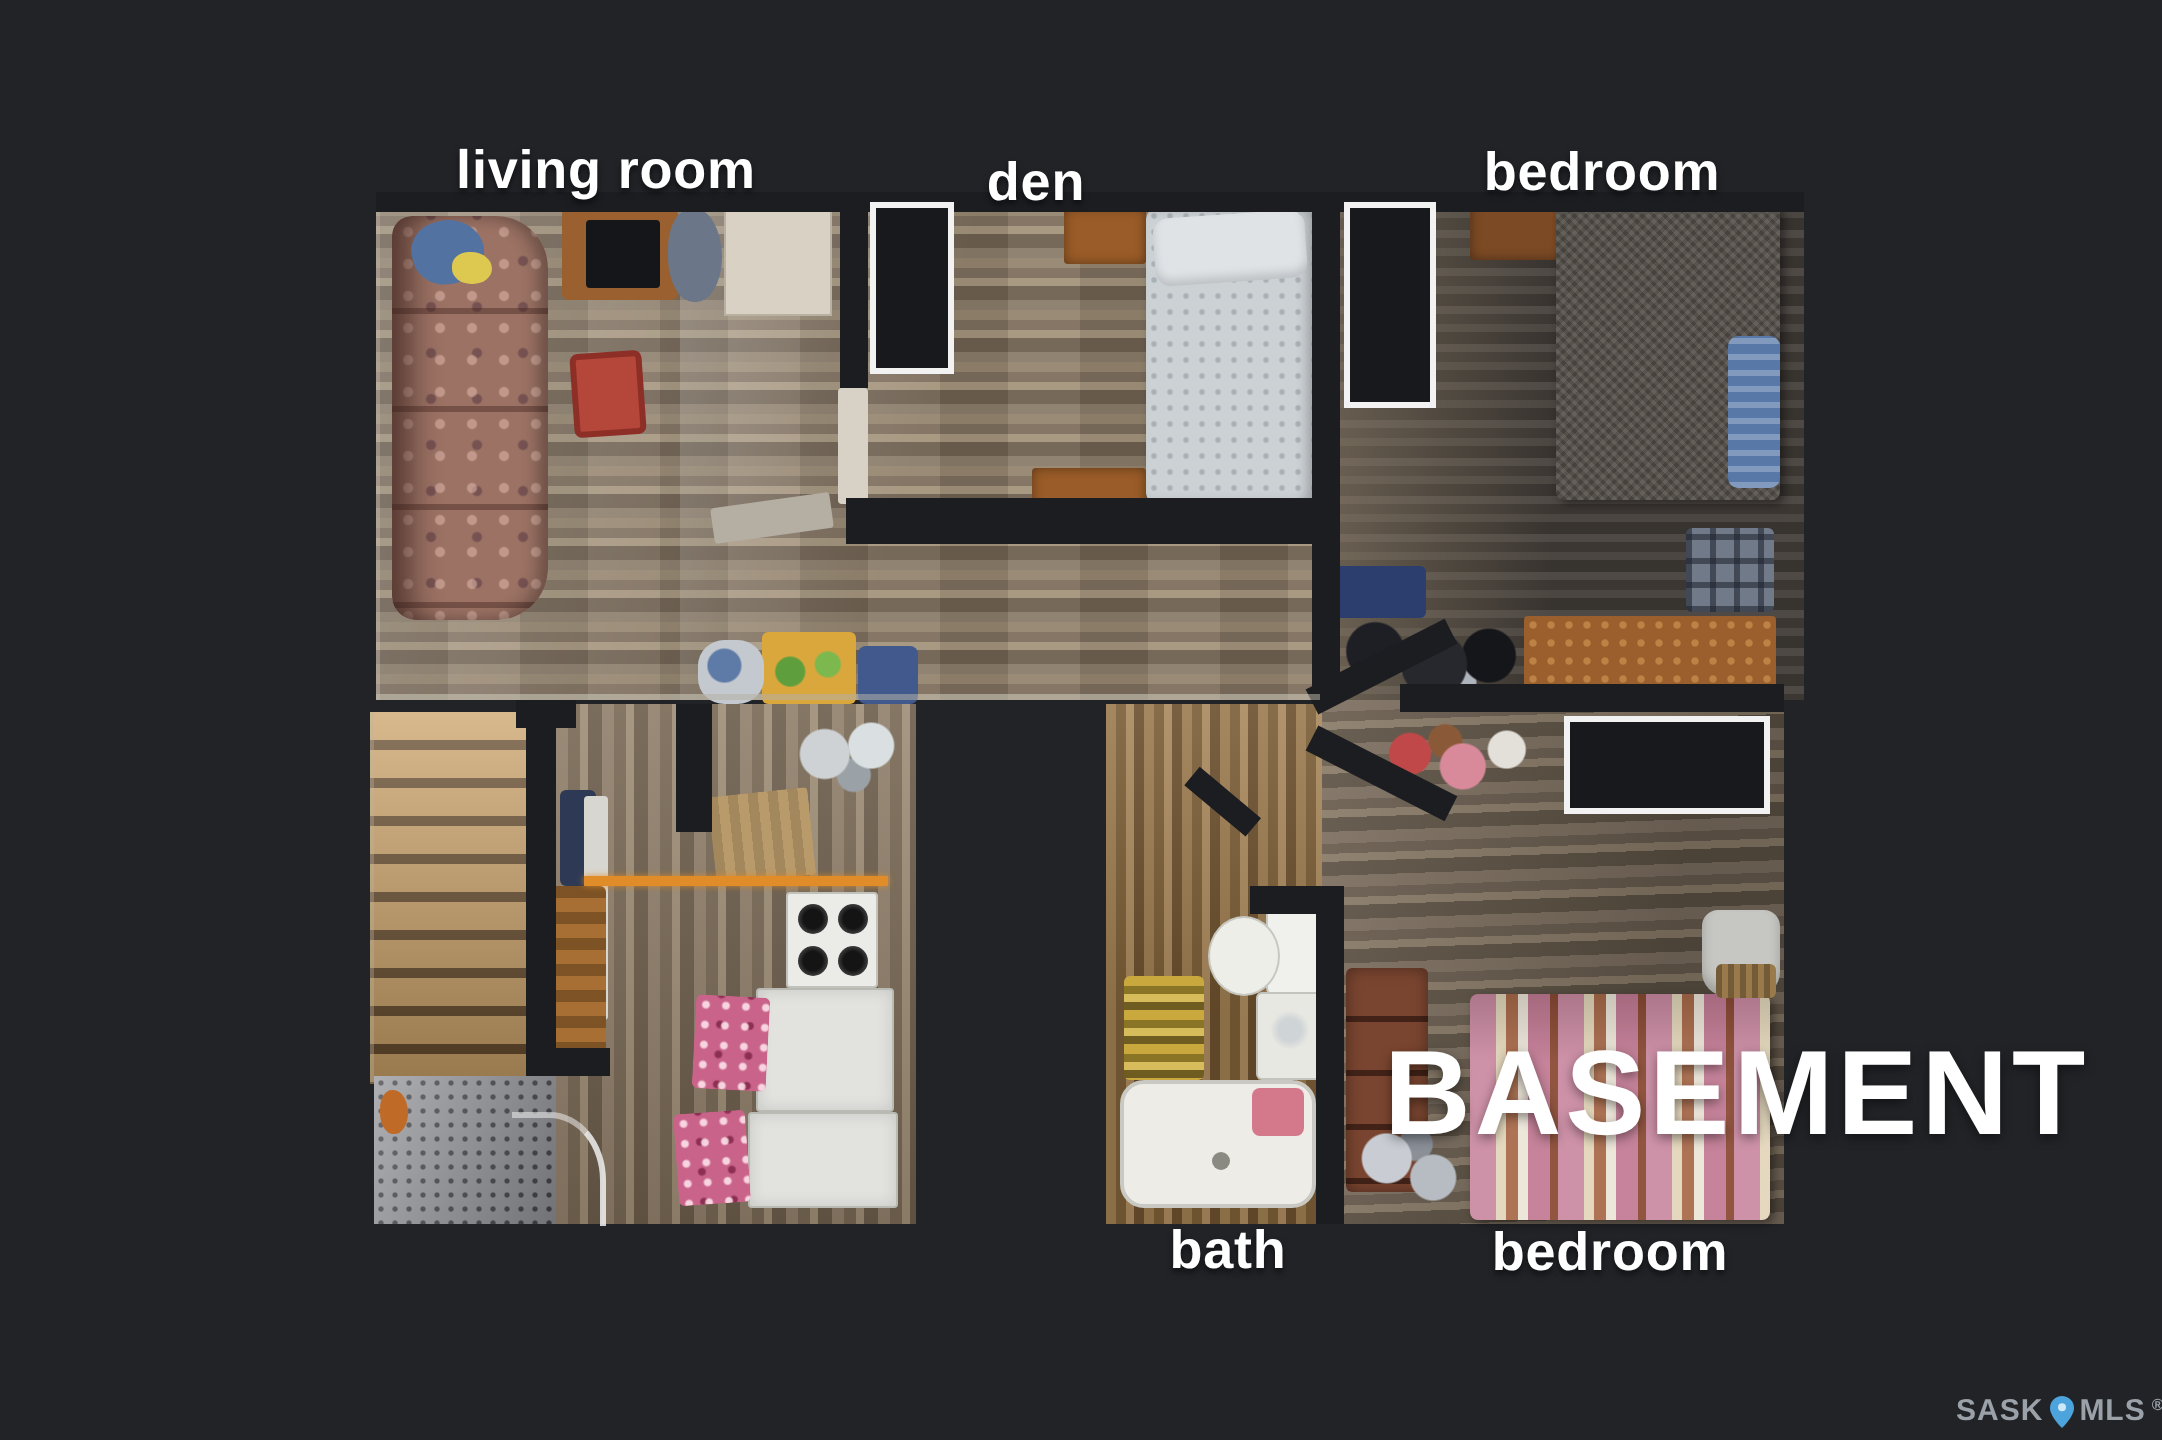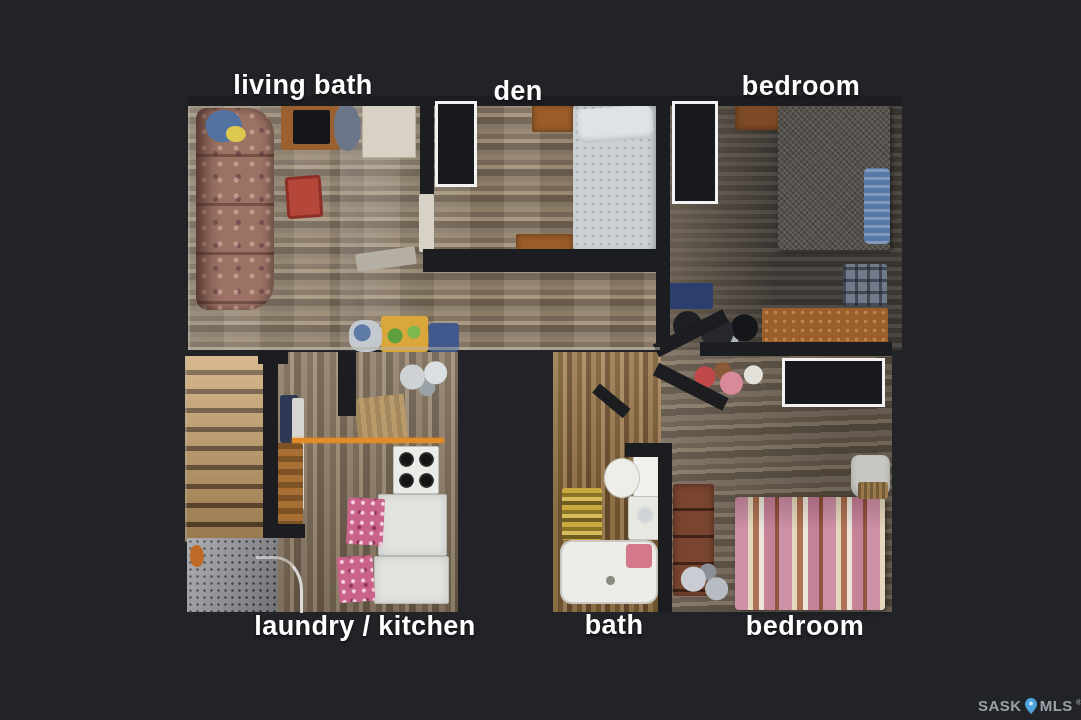--- a/index.html
+++ b/index.html
@@ -275,27 +275,27 @@
   <div class="abs wall" style="left:258px;top:350px;width:30px;height:14px;"></div>
   <div class="abs wall" style="left:596px;top:382px;width:40px;height:12px;transform:rotate(40deg);transform-origin:left center;"></div>
   <div class="abs wall" style="left:625px;top:443px;width:35px;height:14px;"></div>
   <div class="abs wall" style="left:658px;top:443px;width:14px;height:169px;"></div>
   <div class="abs sep" style="left:188px;top:347px;width:472px;height:3px;"></div>
 
   <div class="abs marker" style="left:435px;top:101px;width:42px;height:86px;"></div>
   <div class="abs marker" style="left:672px;top:101px;width:46px;height:103px;"></div>
   <div class="abs marker" style="left:782px;top:358px;width:103px;height:49px;"></div>
 
-  <div class="room-label" style="left:303px;top:70px;">living bath</div>
+  <div class="room-label" style="left:303px;top:70px;">living room</div>
   <div class="room-label" style="left:518px;top:76px;">den</div>
   <div class="room-label" style="left:801px;top:71px;">bedroom</div>
-  <div class="room-label" style="left:365px;top:611px;">laundry / kitchen</div>
   <div class="room-label" style="left:614px;top:610px;">bath</div>
   <div class="room-label" style="left:805px;top:611px;">bedroom</div>
 
+  <div class="title" style="left:692px;top:512px;">BASEMENT</div>
 
   <div class="brand" style="left:978px;top:697px;">
     <span>SASK</span>
     <span style="display:inline-flex;">
       <svg width="12" height="16" viewBox="0 0 12 16">
         <path d="M6 0 C9.3 0 12 2.7 12 6 C12 10.4 6 16 6 16 C6 16 0 10.4 0 6 C0 2.7 2.7 0 6 0 Z" fill="#4da3dc"></path>
         <circle cx="6" cy="5.6" r="2" fill="#cfe8f7"></circle>
       </svg>
     </span>
     <span>MLS</span>

